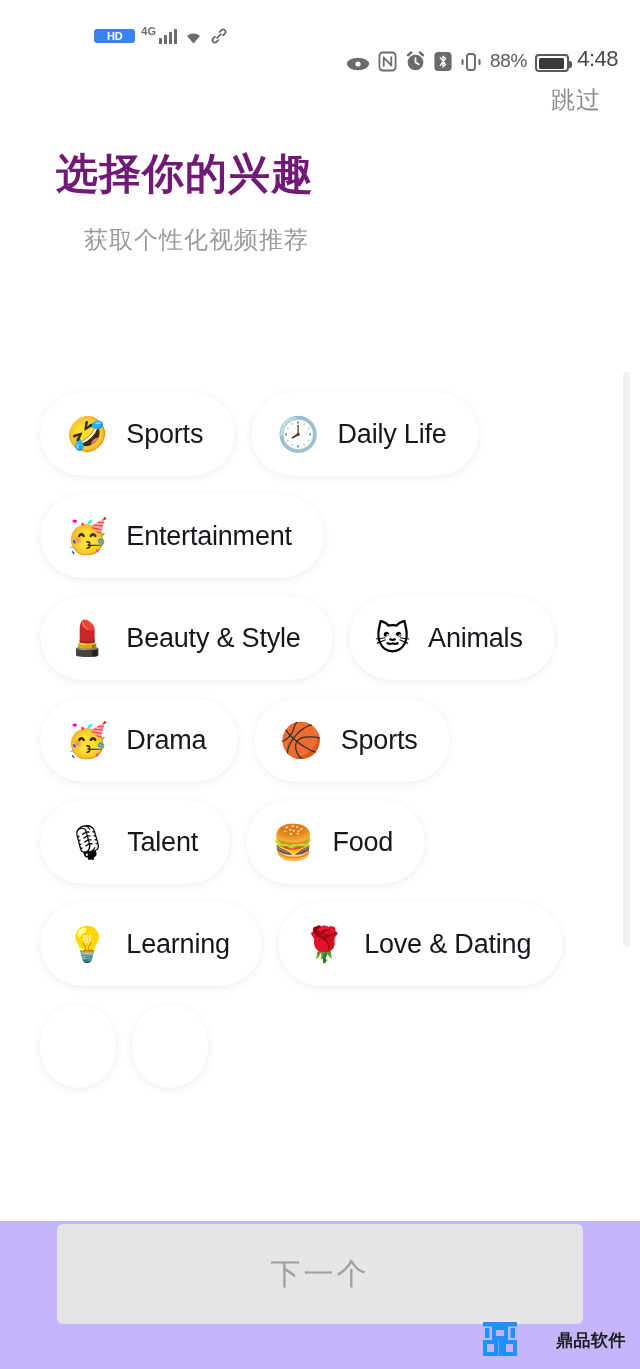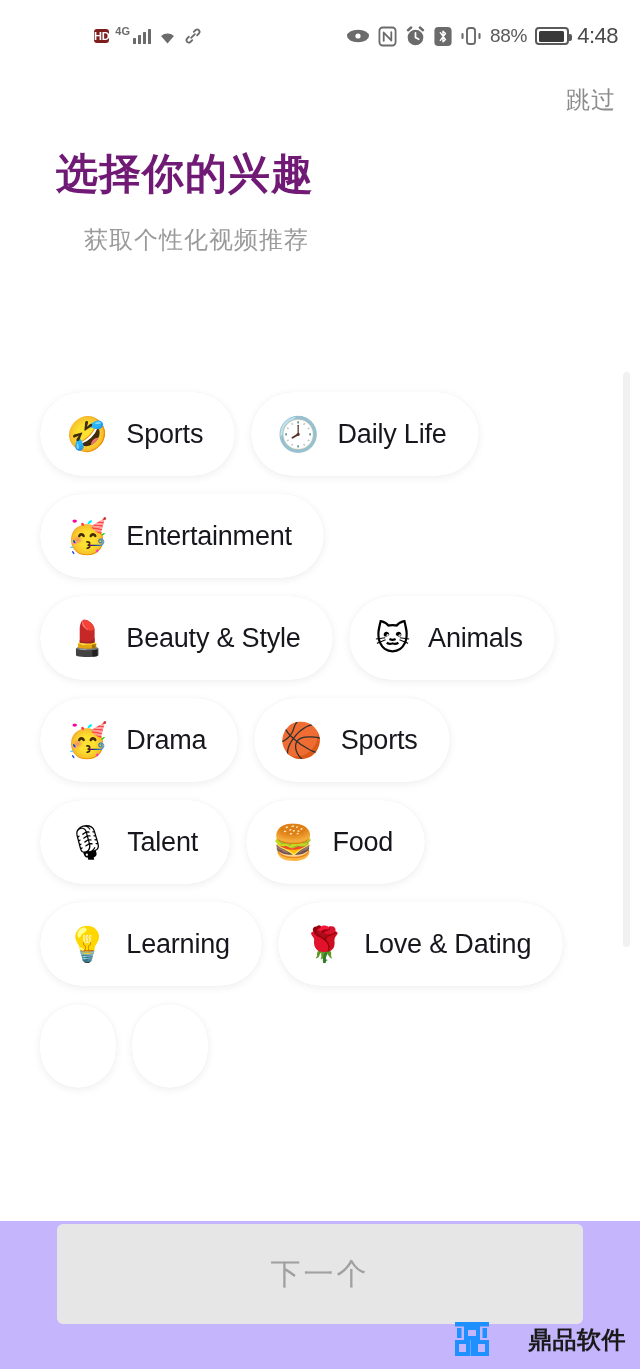--- a/index.html
+++ b/index.html
@@ -25,41 +25,41 @@
     position: relative;
   }
   .status-left {
     display: flex;
     align-items: center;
     gap: 6px;
     margin-left: 72px;
   }
   .status-right {
     display: flex;
-    align-items: center;
+    align-items: flex-end;
     gap: 8px;
     position: absolute;
     right: 22px;
     top: 0;
     height: 72px;
   }
   .sb-icon {
     display: inline-flex;
     align-items: center;
     justify-content: center;
     color: #6b6b6b;
     line-height: 1;
   }
   .hd-badge {
     font-size: 11px;
     font-weight: bold;
     color: #ffffff;
-    background: #7f1d1d;
+    background: #3b82f6;
     border-radius: 3px;
-    padding: 1px 0;
+    padding: 1px 13px;
     letter-spacing: -0.3px;
     line-height: 1.1;
   }
   .g4 {
     font-size: 11px;
     color: #6b6b6b;
     font-weight: 600;
     position: relative;
     top: -5px;
     margin-right: -3px;
@@ -108,21 +108,21 @@
     color: #4a4a4a;
     letter-spacing: -0.5px;
   }
 
   
   .skip-row {
     height: 56px;
     display: flex;
     align-items: center;
     justify-content: flex-end;
-    padding: 0 24px;
+    padding: 0 39px;
   }
   .skip-btn {
     font-size: 24px;
     color: #8c8c8c;
     letter-spacing: 1px;
     cursor: pointer;
     background: none;
     border: none;
     font-family: inherit;
   }
@@ -227,21 +227,21 @@
   .watermark {
     position: absolute;
     right: 14px;
     bottom: 8px;
     display: flex;
     align-items: center;
     gap: 9px;
   }
   .wm-logo { display: block; }
   .wm-text {
-    font-size: 24px;
+    font-size: 17px;
     font-weight: bold;
     color: #1a1a1a;
     letter-spacing: 0.5px;
     margin-left: 28px;
   }
 </style>
 </head>
 <body>
 
 <div class="status-bar">

